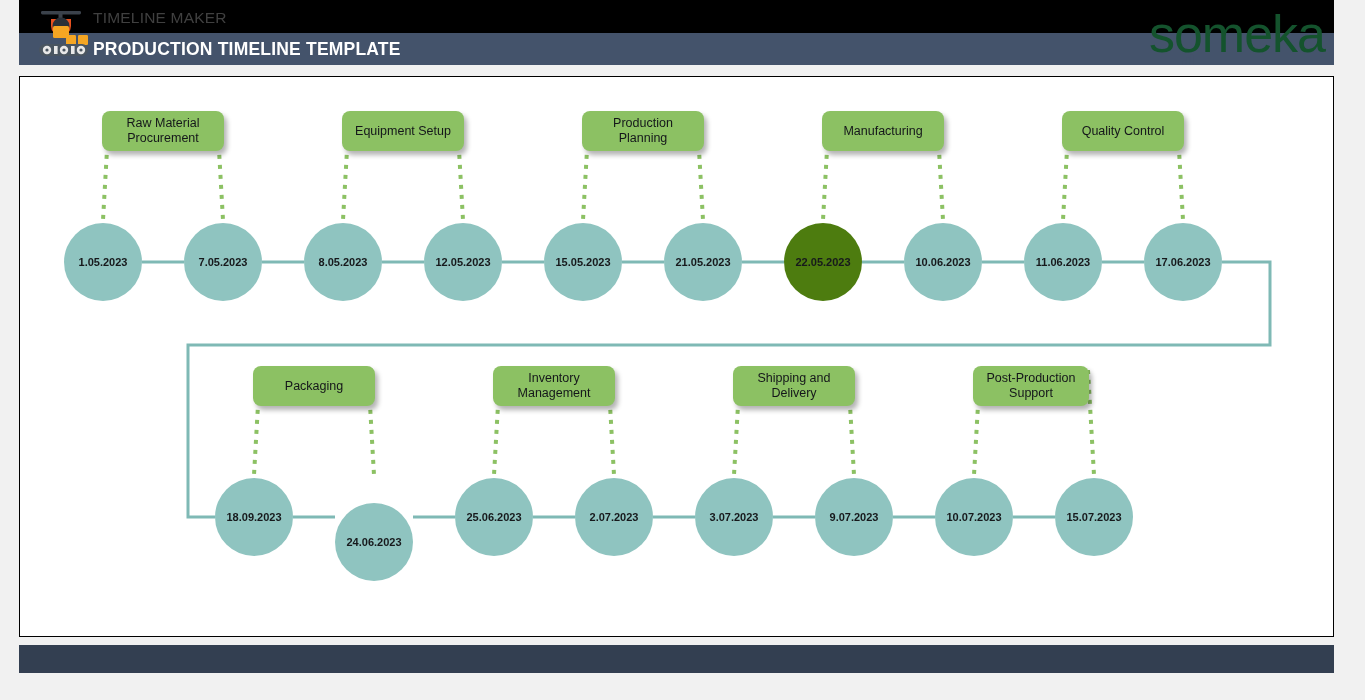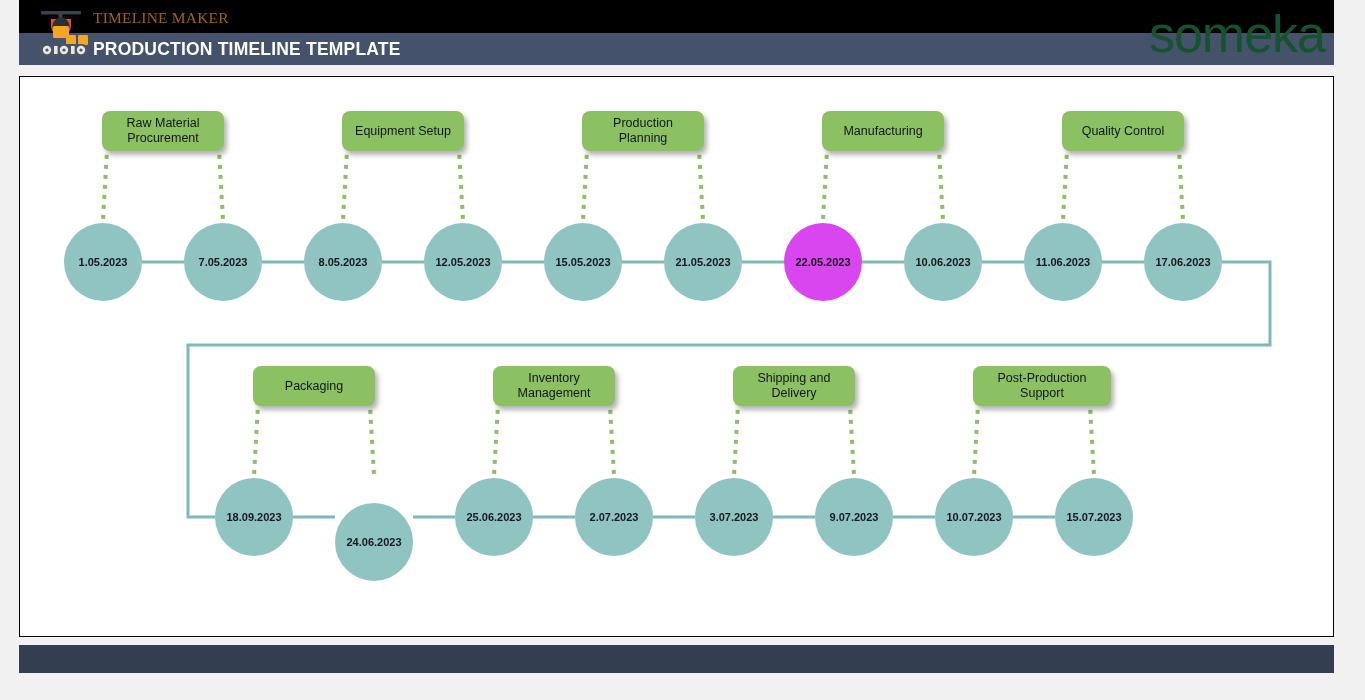--- a/index.html
+++ b/index.html
@@ -27,23 +27,22 @@
     position: absolute;
     left: 19px; top: 33px;
     width: 1315px; height: 32px;
     background: #44536b;
   }
   .hdr-maker {
     position: absolute;
     left: 93px; top: 9px;
     font-size: 15.5px;
     letter-spacing: .2px;
-    color: #a16207;
+    color: #404040;
     white-space: nowrap;
-    font-family: Liberation Serif, serif;
   }
   .hdr-title {
     position: absolute;
     left: 93px; top: 39px;
     font-size: 17.5px;
     font-weight: bold;
     letter-spacing: .2px;
     color: #ffffff;
     white-space: nowrap;
   }
@@ -231,21 +230,21 @@
       </div>
       <div class="node" style="left: 424px; top: 223px; background: rgb(143, 196, 192);">
         <span>12.05.2023</span>
       </div>
       <div class="node" style="left: 544px; top: 223px; background: rgb(143, 196, 192);">
         <span>15.05.2023</span>
       </div>
       <div class="node" style="left: 664px; top: 223px; background: rgb(143, 196, 192);">
         <span>21.05.2023</span>
       </div>
-      <div class="node" style="left: 784px; top: 223px; background: #d946ef; justify-content: center;">
+      <div class="node" style="left: 784px; top: 223px; background: #4d7c0f; justify-content: center;">
         <span>22.05.2023</span>
       </div>
       <div class="node" style="left: 904px; top: 223px; background: rgb(143, 196, 192);">
         <span>10.06.2023</span>
       </div>
       <div class="node" style="left: 1024px; top: 223px; background: rgb(143, 196, 192);">
         <span>11.06.2023</span>
       </div>
       <div class="node" style="left: 1144px; top: 223px; background: rgb(143, 196, 192);">
         <span>17.06.2023</span>
@@ -291,18 +290,18 @@
       </div>
       <div class="mstone" style="left: 253px; top: 366px; width: 122px; background: rgb(140, 193, 99);">
         <span>Packaging</span>
       </div>
       <div class="mstone" style="left: 493px; top: 366px; width: 122px; background: rgb(140, 193, 99);">
         <span>Inventory Management</span>
       </div>
       <div class="mstone" style="left: 733px; top: 366px; width: 122px; background: rgb(140, 193, 99);">
         <span>Shipping and Delivery</span>
       </div>
-      <div class="mstone" style="left: 973px; top: 366px; width: 138px; background: rgb(140, 193, 99);">
+      <div class="mstone" style="left: 973px; top: 366px; width: 116px; background: rgb(140, 193, 99);">
         <span>Post-Production Support</span>
       </div>
     </div>
 
 </div>
 
 </body></html>

